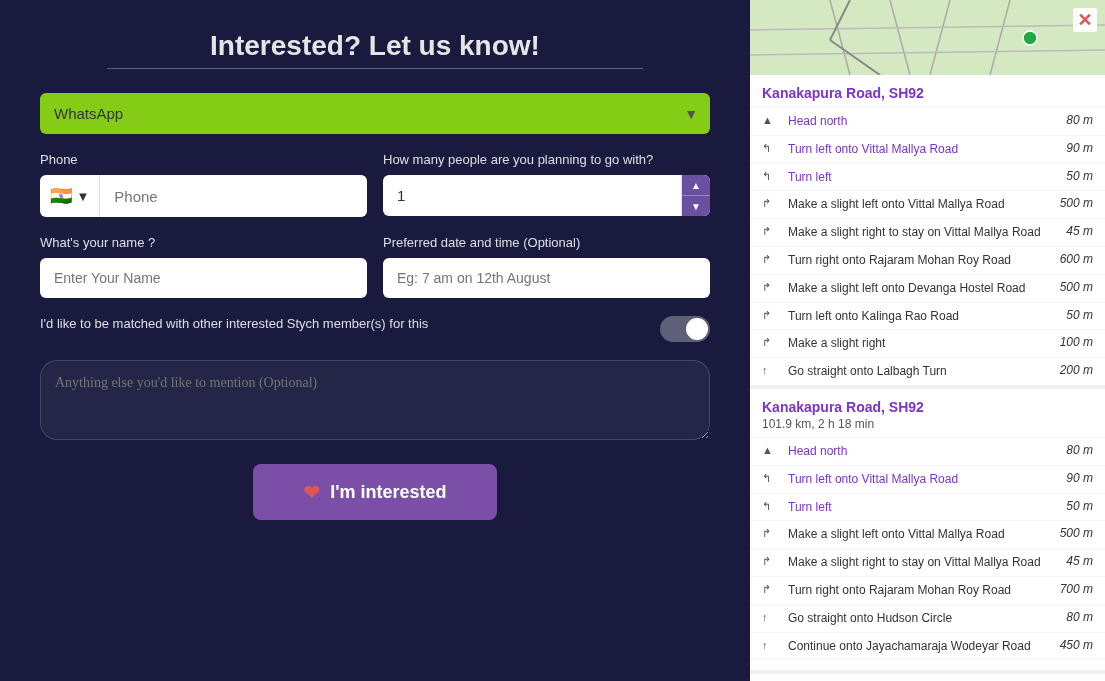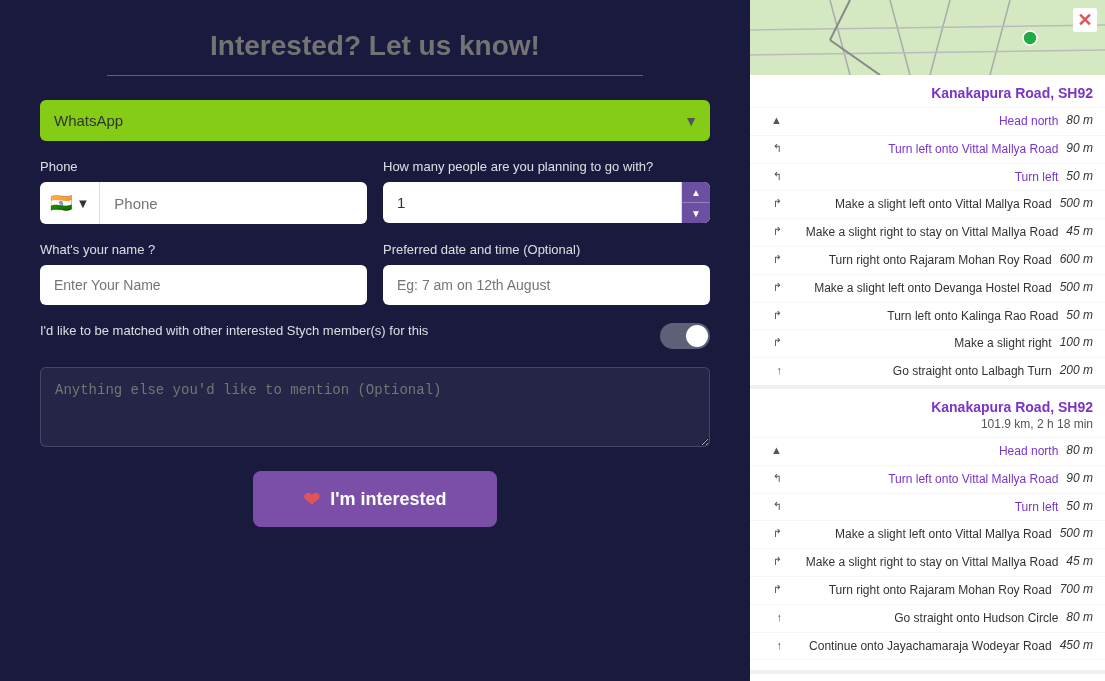--- a/index.html
+++ b/index.html
@@ -18,22 +18,22 @@
       color: white;
       padding: 30px 40px;
       overflow-y: auto;
       flex-shrink: 0;
     }
 
     .page-title {
       font-size: 28px;
       font-weight: 700;
       text-align: center;
-      margin-bottom: 13px;
-      color: #737373;
+      margin-bottom: 6px;
+      color: #e5e5e5;
     }
 
     .divider {
       border: none;
       border-top: 1px solid rgba(255,255,255,0.3);
       margin: 0 auto 24px auto;
       width: 80%;
     }
 
     .field-label {
@@ -200,28 +200,28 @@
       border-radius: 50%;
       top: 2px;
       right: 2px;
       transition: 0.2s;
     }
 
     .textarea-field {
       width: 100%;
       background: rgba(255,255,255,0.05);
       border: 1px solid rgba(255,255,255,0.15);
-      border-radius: 6px;
+      border-radius: 17px;
       padding: 14px;
       font-size: 14px;
       color: rgba(255,255,255,0.5);
       outline: none;
       resize: vertical;
       min-height: 80px;
-      font-family: Liberation Mono, monospace;
+      font-family: Liberation Serif, serif;
     }
 
     .submit-btn {
       display: block;
       margin: 20px auto 0;
       background: #7b4fa8;
       color: white;
       border: none;
       border-radius: 8px;
       padding: 16px 50px;
@@ -277,21 +277,20 @@
       display: flex;
       align-items: center;
       justify-content: center;
       border-radius: 2px;
       z-index: 10;
     }
 
     .routes-container {
       overflow-y: auto;
       flex: 1;
-      text-align: right;
     }
 
     .route-section {
       border-bottom: 4px solid #f0f0f0;
     }
 
     .route-header {
       padding: 10px 12px 6px;
       background: white;
     }

